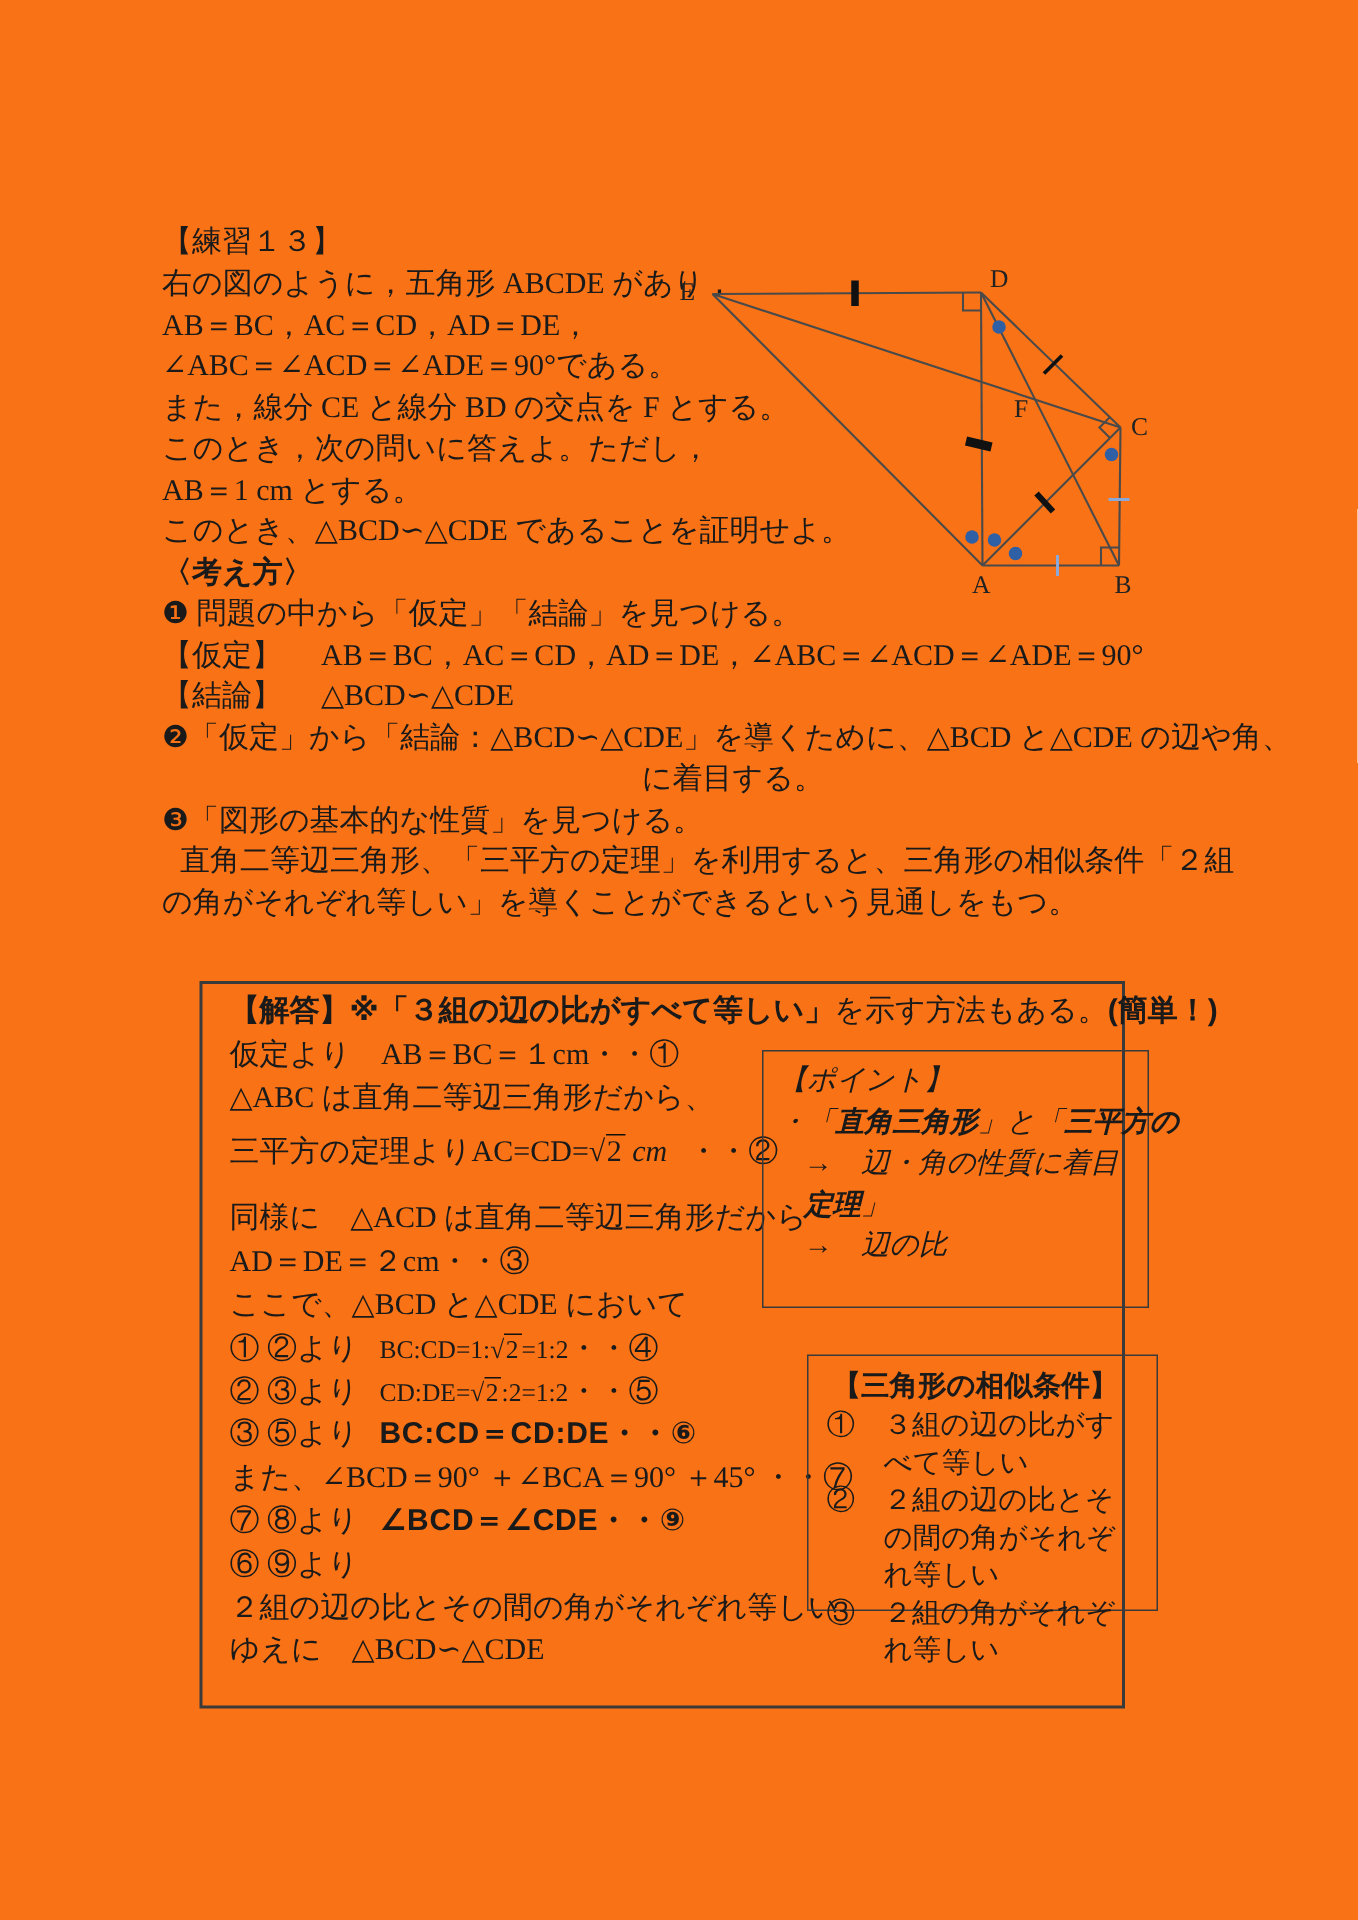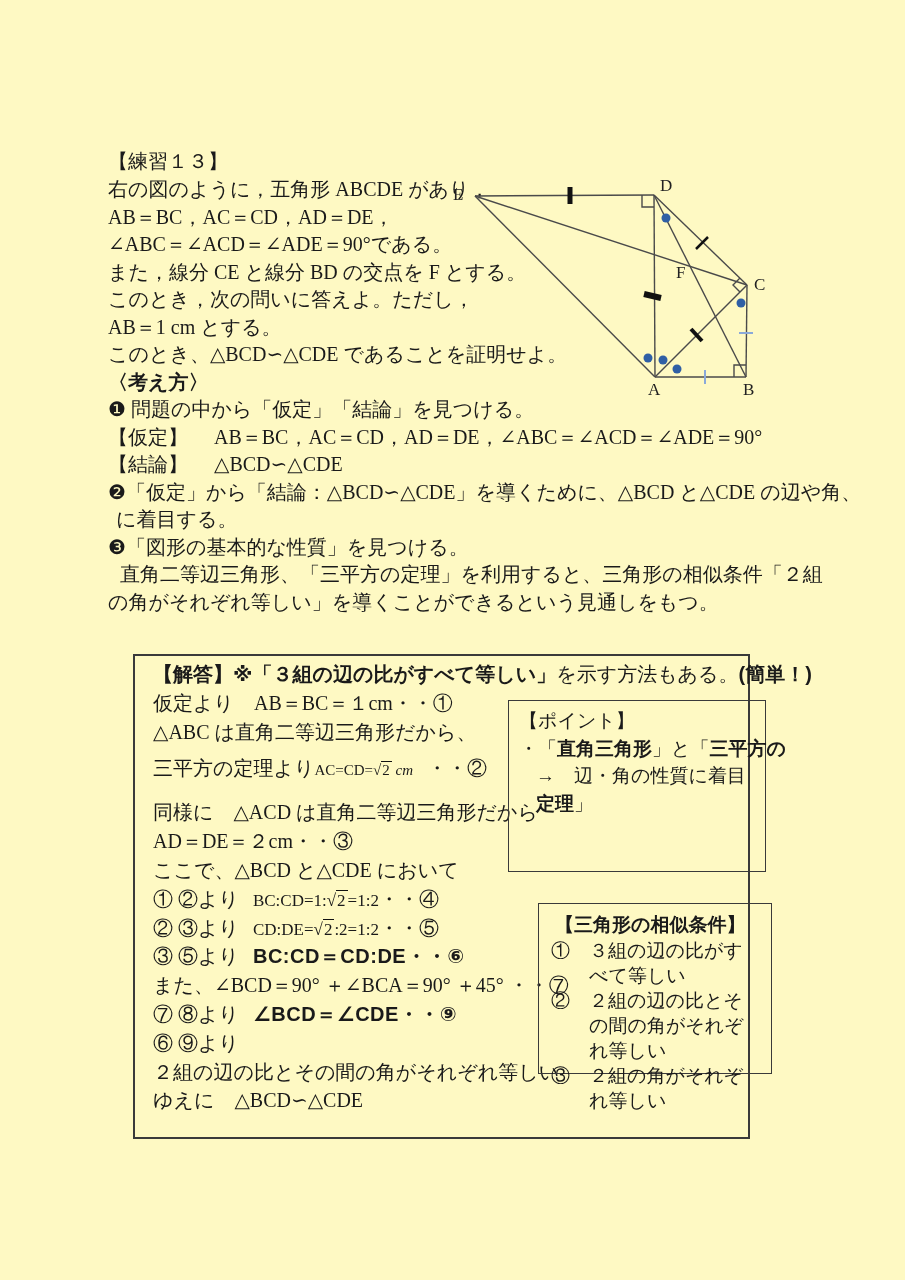--- a/index.html
+++ b/index.html
@@ -1,47 +1,47 @@
 <!DOCTYPE html>
 <html><head>
 <meta charset="utf-8">
 <style>
   html,body{margin:0;padding:0;background:#fff;}
-  .page{position:relative;width:905px;height:1280px;background:#fef9c3;overflow:hidden;
+  .page{position:relative;width:905px;height:1280px;background:#f97316;overflow:hidden;
         font-family:"Liberation Serif","DejaVu Serif",serif;color:#1a1a1a;}
   .textcol{position:absolute;left:108px;top:146px;font-size:20px;}
   .ln{height:27.5px;line-height:27.5px;white-space:nowrap;}
   .ln.title{height:30px;line-height:30px;}
   .gothic{font-family:"Liberation Sans","DejaVu Sans",sans-serif;}
   .b{font-weight:bold;}
   .lbl{display:inline-block;margin-right:26px;}
-  .ind8{padding-left:8px;}
+  .ind8{padding-left:8px;text-align:center;}
   .ind12{padding-left:12px;}
 
   
   .fig{position:absolute;left:440px;top:163px;}
   .fig text{font-family:"Liberation Serif","DejaVu Serif",serif;font-size:17px;fill:#222;}
 
   
   .solbox{position:absolute;left:133px;top:654px;width:617px;height:485px;
           border:2px solid #3a3a3a;box-sizing:border-box;padding:4px 0 0 18px;font-size:20px;}
   .sln{height:28.8px;line-height:28.8px;white-space:nowrap;}
   .sln-eq{height:44px;line-height:44px;}
   .mt8{margin-top:8px;}
-  .eq{font-size:15px;}
+  .eq{font-size:20px;}
   .eq-s{font-size:17px;}
   .sqrt{white-space:nowrap;}
   .rad{border-top:1.7px solid #111;padding:0 2px 0 1px;}
   .it{font-style:italic;}
   .boldeq{font-family:"Liberation Sans","DejaVu Sans",sans-serif;font-weight:bold;letter-spacing:0.5px;}
   .gap{display:inline-block;width:14px;}
 
   
   .pointbox{position:absolute;left:508px;top:700px;width:258px;height:172px;
-            border:1.5px solid #3a3a3a;box-sizing:border-box;padding:6px 8px 0 10px;font-size:19px;}
+            border:1.5px solid #3a3a3a;box-sizing:border-box;padding:6px 8px 0 10px;font-size:19px;font-style:italic;}
   .pb-ln{height:27.5px;line-height:27.5px;white-space:nowrap;}
   .pb-ind{padding-left:17px;}
 
   
   .simbox{position:absolute;left:538px;top:903px;width:234px;height:171px;
           border:1.5px solid #3a3a3a;box-sizing:border-box;padding:8px 10px 0 12px;font-size:19px;line-height:25px;}
   .sim-title{padding-left:4px;margin-bottom:1px;}
   .sim-item{padding-left:2em;text-indent:-2em;}
 </style>
 </head>
@@ -145,20 +145,21 @@
 
   <div class="pointbox">
     <div class="pb-ln">【ポイント】</div>
     <div class="pb-ln">
       <span>・「</span><span class="gothic b">直角三角形</span><span>」と「</span><span class="gothic b">三平方の</span>
     </div>
     <div class="pb-ln pb-ind">→　辺・角の性質に着目</div>
     <div class="pb-ln pb-ind">
       <span class="gothic b">定理</span><span>」</span>
     </div>
+    <div class="pb-ln pb-ind">→　辺の比</div>
   </div>
 
   <div class="simbox">
     <div class="sim-title gothic b">【三角形の相似条件】</div>
     <div class="sim-item">①　３組の辺の比がすべて等しい</div>
     <div class="sim-item">②　２組の辺の比とその間の角がそれぞれ等しい</div>
     <div class="sim-item">③　２組の角がそれぞれ等しい</div>
   </div>
 
 </div>

